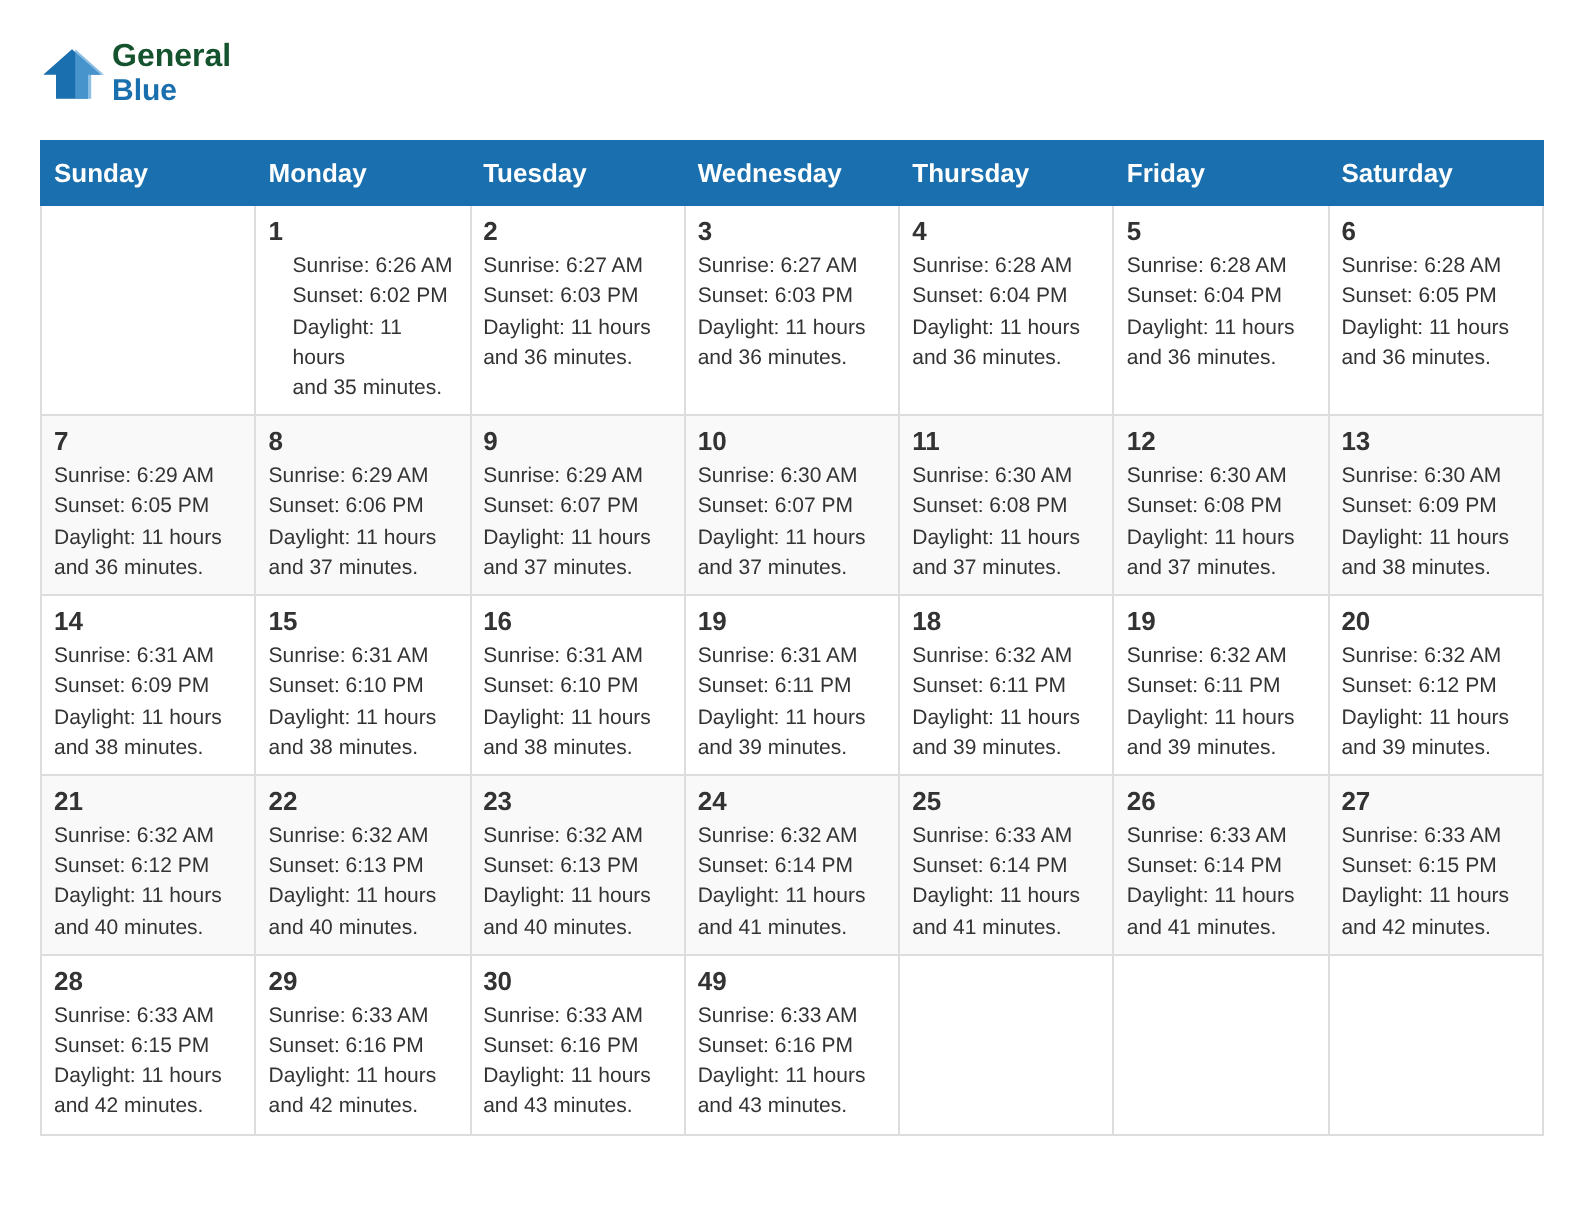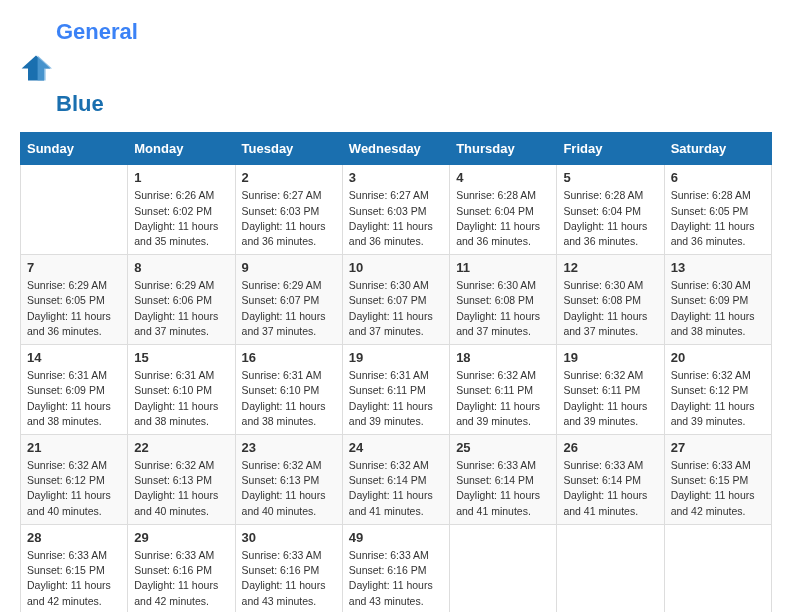--- a/index.html
+++ b/index.html
@@ -20,29 +20,28 @@
       display: flex;
       align-items: center;
       gap: 4px;
     }
     .logo-text {
       display: flex;
       flex-direction: column;
       line-height: 1.1;
     }
     .logo-general {
-      font-size: 22px;
+      font-size: 16px;
       font-weight: bold;
-      color: #3b82f6;
+      color: #14532d;
     }
     .logo-blue {
-      font-size: 22px;
+      font-size: 15px;
       font-weight: bold;
       color: #1a6faf;
-      margin-top: 48px;
     }
     .logo-icon {
       width: 32px;
       height: 28px;
     }
     .title-area {
       text-align: right;
     }
     .month-title {
       font-size: 36px;
@@ -121,21 +120,21 @@
         <th>Thursday</th>
         <th>Friday</th>
         <th>Saturday</th>
       </tr>
   </thead>
   <tbody id="calendar-body">
   <tr>
         <td class="empty-cell"></td>
         <td>
           <span class="day-number">1</span>
-          <div class="day-info" style="white-space: pre-line;">Sunrise: 6:26 AM
+          <div class="day-info" style="white-space: pre-line; margin-left: 12px;">Sunrise: 6:26 AM
 Sunset: 6:02 PM
 Daylight: 11 hours
 and 35 minutes.</div>
         </td>
         <td>
           <span class="day-number">2</span>
           <div class="day-info" style="white-space: pre-line;">Sunrise: 6:27 AM
 Sunset: 6:03 PM
 Daylight: 11 hours
 and 36 minutes.</div>

